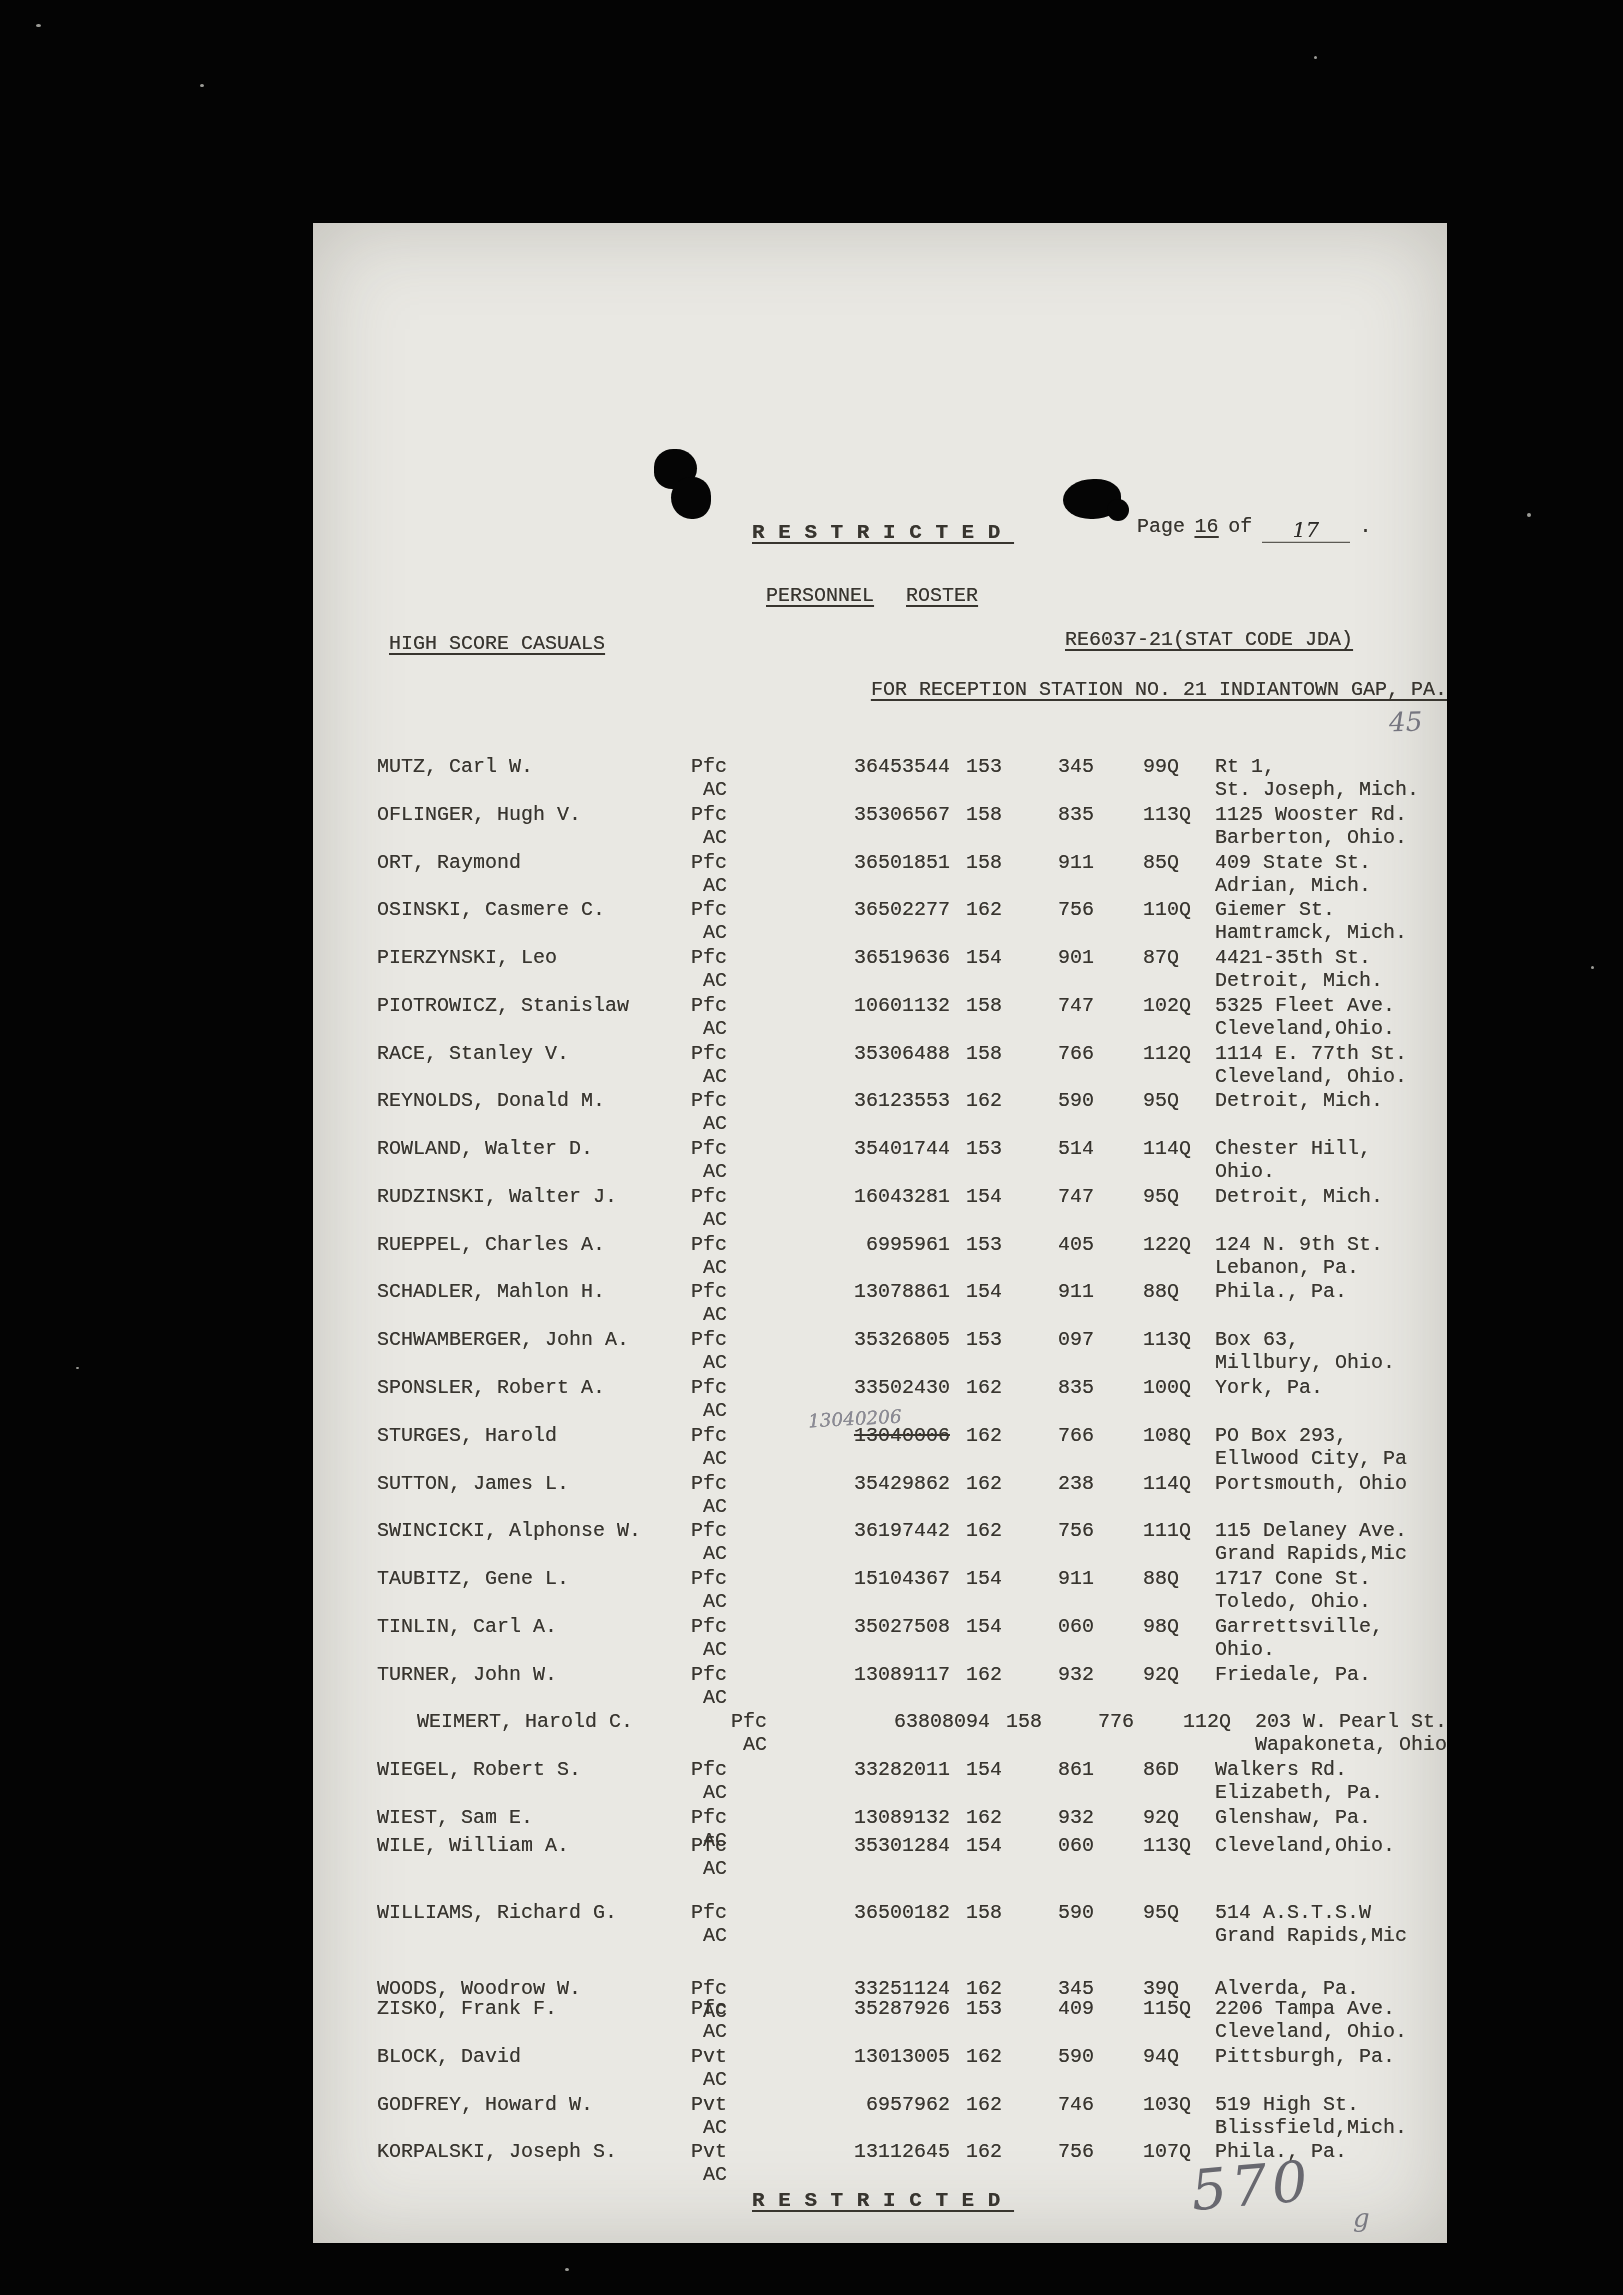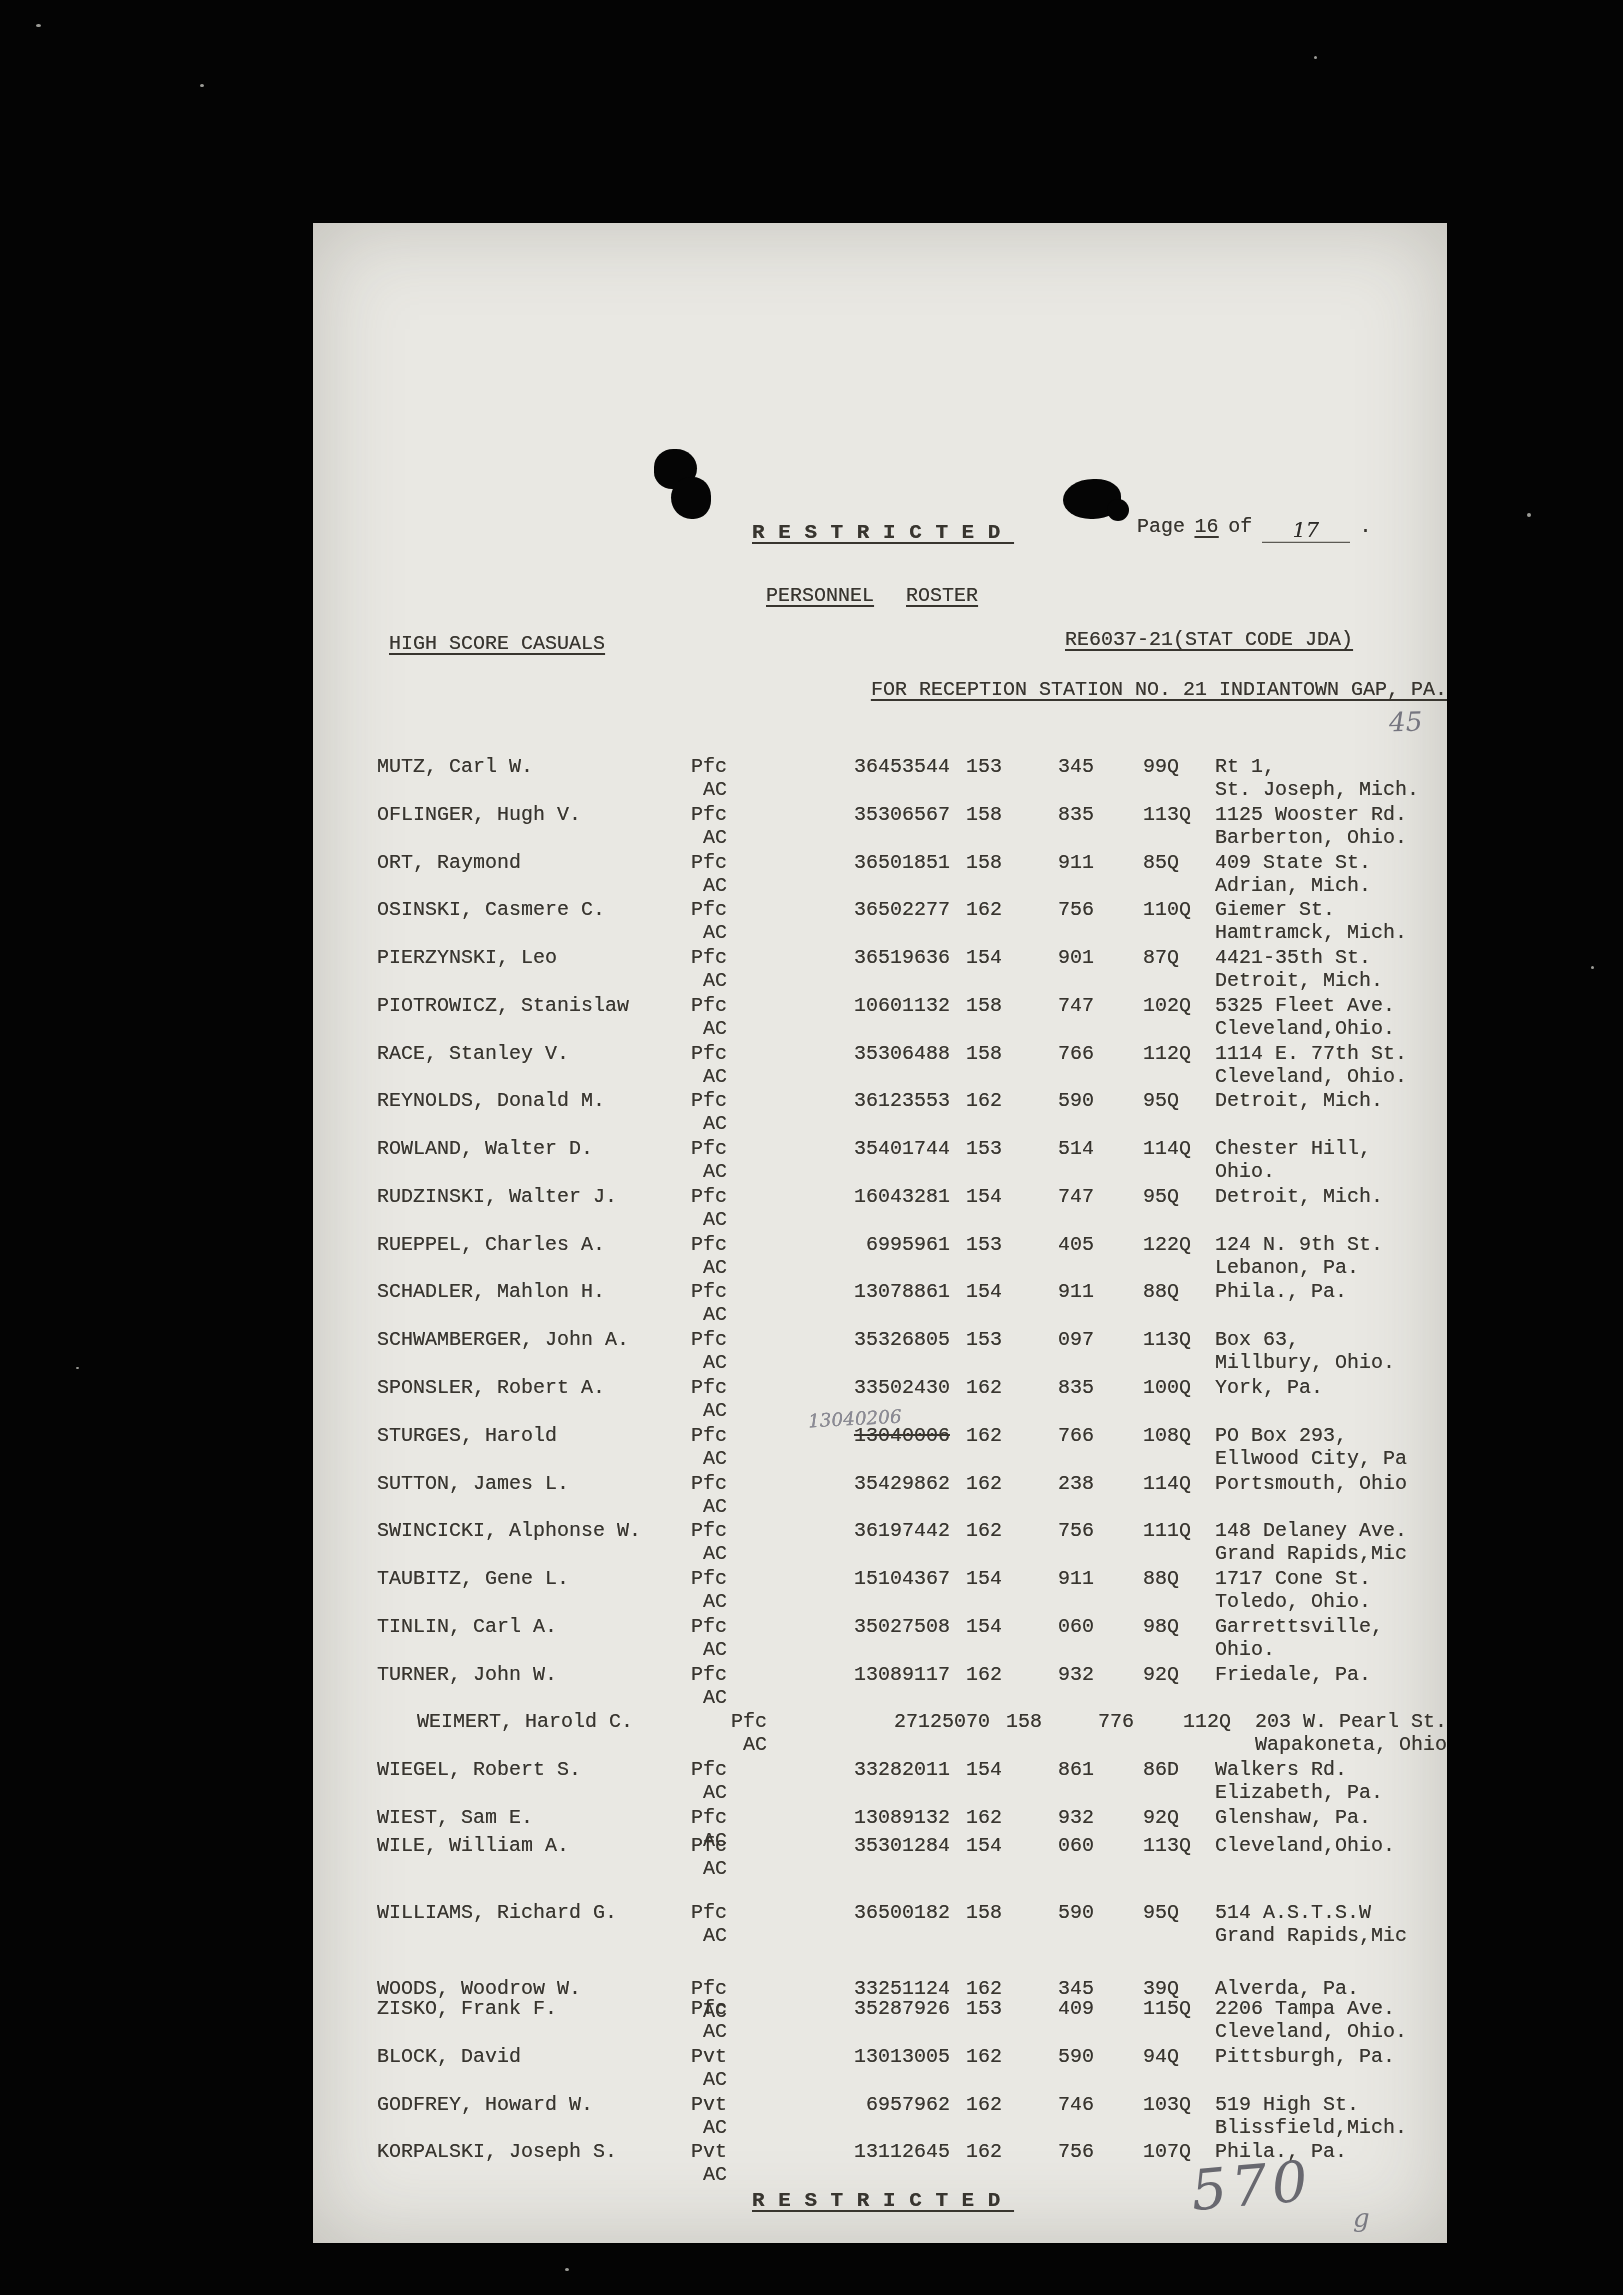--- a/index.html
+++ b/index.html
@@ -284,21 +284,21 @@
         <span class="cell c-addr">Portsmouth, Ohio</span>
       </div>
       <div class="row typed" style="top: 1297px;">
         <span class="cell c-name">SWINCICKI, Alphonse W.</span>
         <span class="cell c-rank">Pfc</span>
         <span class="cell c-branch">AC</span>
         <span class="cell c-serial">36197442</span>
         <span class="cell c1">162</span>
         <span class="cell c2">756</span>
         <span class="cell c3">111Q</span>
-        <span class="cell c-addr">148 Delaney Ave.</span>
+        <span class="cell c-addr">115 Delaney Ave.</span>
         <span class="cell c-addr2">Grand Rapids,Mic</span>
       </div>
       <div class="row typed" style="top: 1345px;">
         <span class="cell c-name">TAUBITZ, Gene L.</span>
         <span class="cell c-rank">Pfc</span>
         <span class="cell c-branch">AC</span>
         <span class="cell c-serial">15104367</span>
         <span class="cell c1">154</span>
         <span class="cell c2">911</span>
         <span class="cell c3">88Q</span>
@@ -323,21 +323,21 @@
         <span class="cell c-serial">13089117</span>
         <span class="cell c1">162</span>
         <span class="cell c2">932</span>
         <span class="cell c3">92Q</span>
         <span class="cell c-addr">Friedale, Pa.</span>
       </div>
       <div class="row typed" style="top: 1488px; margin-left: 40px;">
         <span class="cell c-name">WEIMERT, Harold C.</span>
         <span class="cell c-rank">Pfc</span>
         <span class="cell c-branch">AC</span>
-        <span class="cell c-serial">27125070</span>
+        <span class="cell c-serial">63808094</span>
         <span class="cell c1">158</span>
         <span class="cell c2">776</span>
         <span class="cell c3">112Q</span>
         <span class="cell c-addr">203 W. Pearl St.</span>
         <span class="cell c-addr2">Wapakoneta, Ohio</span>
       </div>
       <div class="row typed" style="top: 1536px;">
         <span class="cell c-name">WIEGEL, Robert S.</span>
         <span class="cell c-rank">Pfc</span>
         <span class="cell c-branch">AC</span>

